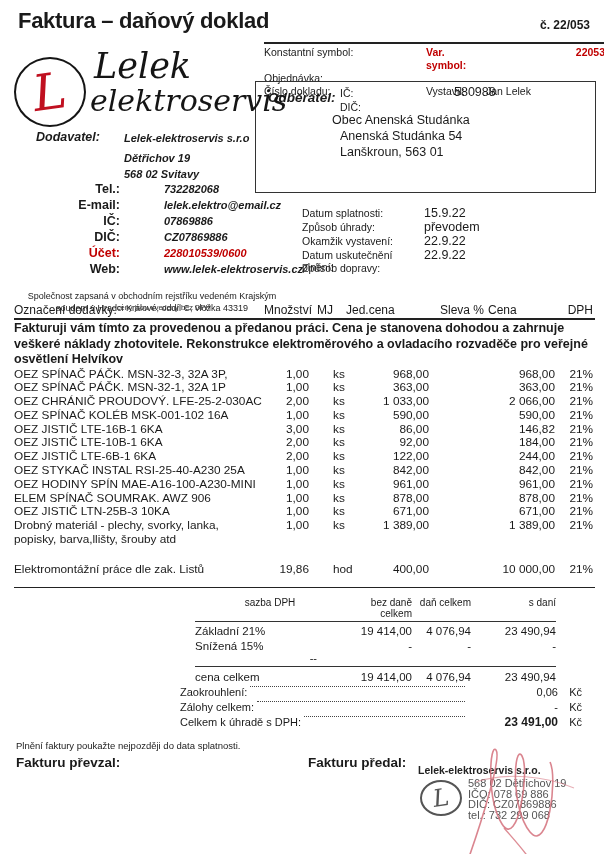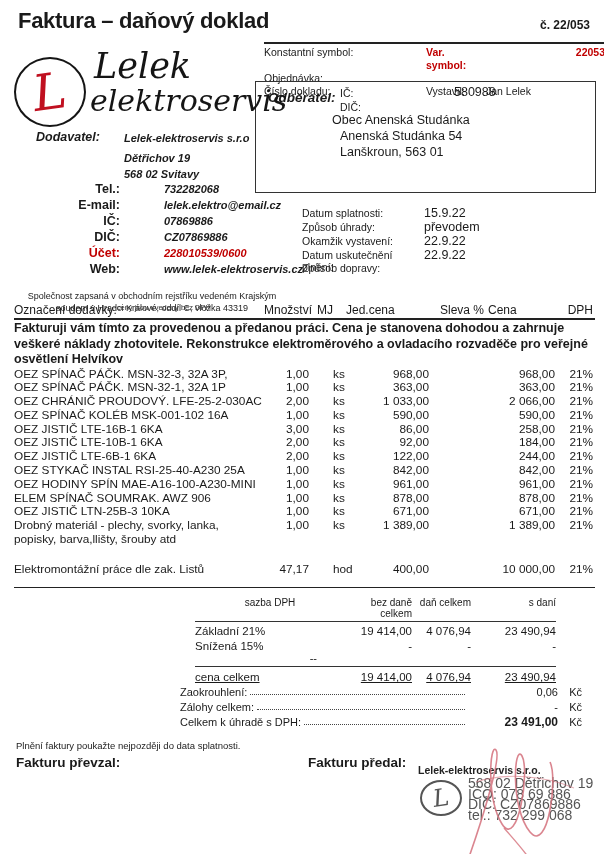--- a/index.html
+++ b/index.html
@@ -77,42 +77,42 @@
 
   
   .tax { left:195px; top:597px; width:361px; }
   .t-grid { display:grid; grid-template-columns:150px 67px 59px 85px; }
   .tax-header { font-size:10px; border-bottom:1.3px solid #333; padding-bottom:2px; }
   .tax-header .tc1 { text-align:center; }
   .tc2,.tc3,.tc4 { text-align:right; }
   .tax-row { font-size:11.5px; height:15px; align-items:baseline; padding-top:3px; }
   .tax-dash { font-size:11px; text-align:right; width:150px; padding-right:28px; height:12px; }
   .tax-total-line { border-top:1.3px solid #333; margin-top:2px; }
-  .tax-total { font-size:11.5px; padding-top:4px;text-decoration:underline; }
+  .tax-total { font-size:11.5px; padding-top:4px; }
 
   
   .totals { left:180px; top:686px; width:402px; }
   .t-row { display:flex; align-items:baseline; height:14.5px; font-size:11px; }
-  .t-left { display:flex; flex:0 0 287px; align-items:flex-end; }
+  .t-left { display:flex; flex:0 0 287px; align-items:flex-start; }
   .t-dots { flex:1; border-bottom:1.3px dotted #444; margin:0 2px 3px 3px; }
   .t-value { flex:1; text-align:right; }
   .t-cur { flex:0 0 24px; text-align:right; }
   .t-row:last-of-type .t-value { font-weight:bold; font-size:12px; }
 
   
   .footer-note { left:16px; top:740px; font-size:9.5px; color:#222; }
   .received { left:16px; top:755px; font-size:13.5px; font-weight:bold; }
   .issued { left:308px; top:755px; font-size:13.5px; font-weight:bold; }
   .stamp { left:418px; top:764px; width:186px; }
   .stamp-name { font-size:10.5px; font-weight:bold; color:#222; }
   .stamp-ellipse { position:absolute; left:2px; top:16px; width:42px; height:36px; border:2px solid #555;
     border-radius:50%; display:flex; align-items:center; justify-content:center; }
   .stamp-letter { font-family:"DejaVu Serif", serif; font-style:italic; font-size:24px; color:#555;
     transform:rotate(-8deg); line-height:1; }
-  .stamp-lines { margin-left:50px; margin-top:2px; font-size:14px; line-height:10.5px; color:#555; }
+  .stamp-lines { margin-left:50px; margin-top:2px; font-size:11px; line-height:10.5px; color:#555; }
   .signature { position:absolute; left:28px; top:-22px; pointer-events:none; }
 </style>
 </head>
 <body>
 
 <div class="page">
 
   <div class="abs title">Faktura – daňový doklad</div>
   <div class="abs doc-number">č. 22/053</div>
 
@@ -288,21 +288,21 @@
 
         <div class="i-grid item-row">
           <div class="c-desc">
             <div>OEZ JISTIČ LTE-16B-1 6KA</div>
 
           </div>
           <div class="c-qty">3,00</div>
           <div class="c-mj">ks</div>
           <div class="c-unit">86,00</div>
           <div class="c-sleva"></div>
-          <div class="c-cena">258,00</div>
+          <div class="c-cena">146,82</div>
           <div class="c-dph">21%</div>
         </div>
 
         <div class="i-grid item-row">
           <div class="c-desc">
             <div>OEZ JISTIČ LTE-10B-1 6KA</div>
 
           </div>
           <div class="c-qty">2,00</div>
           <div class="c-mj">ks</div>
@@ -385,21 +385,21 @@
           <div class="c-qty">1,00</div>
           <div class="c-mj">ks</div>
           <div class="c-unit">1 389,00</div>
           <div class="c-sleva"></div>
           <div class="c-cena">1 389,00</div>
           <div class="c-dph">21%</div>
         </div>
       </div>
     <div class="i-grid item-row work-row">
       <div class="c-desc">Elektromontážní práce dle zak. Listů</div>
-      <div class="c-qty">47,17</div>
+      <div class="c-qty">19,86</div>
       <div class="c-mj">hod</div>
       <div class="c-unit">400,00</div>
       <div class="c-sleva"></div>
       <div class="c-cena">10 000,00</div>
       <div class="c-dph">21%</div>
     </div>
     <div class="end-line"></div>
   </div>
 
   <div class="abs tax">

